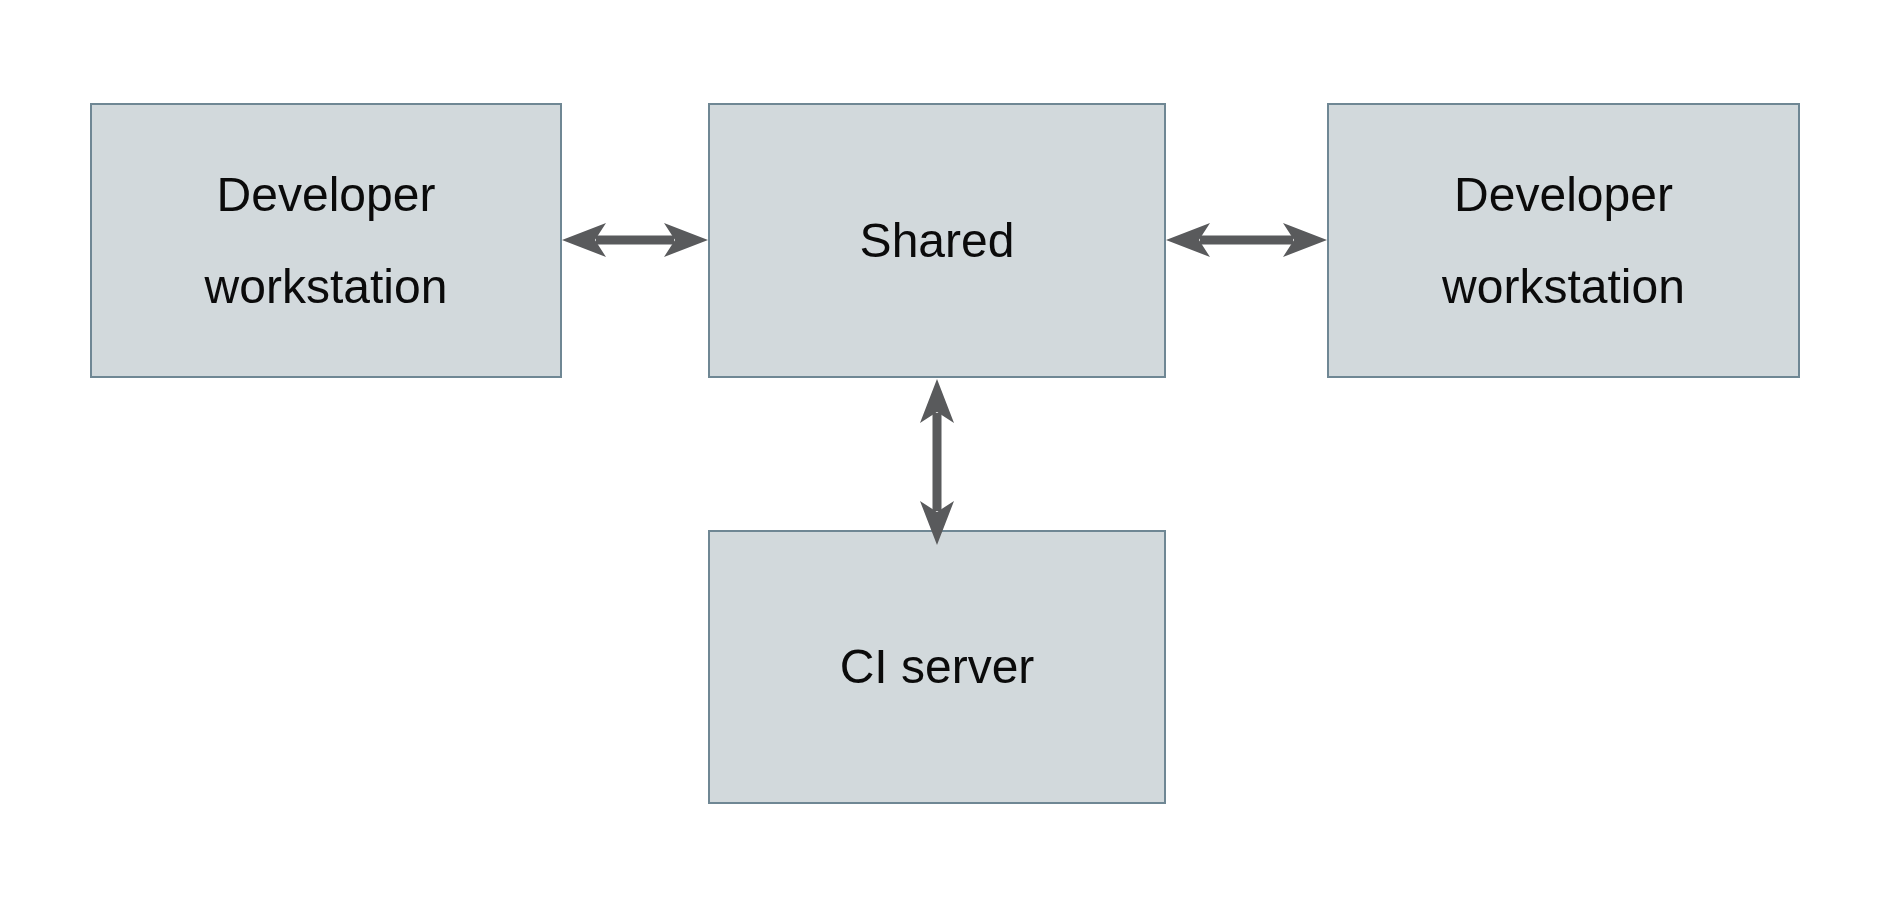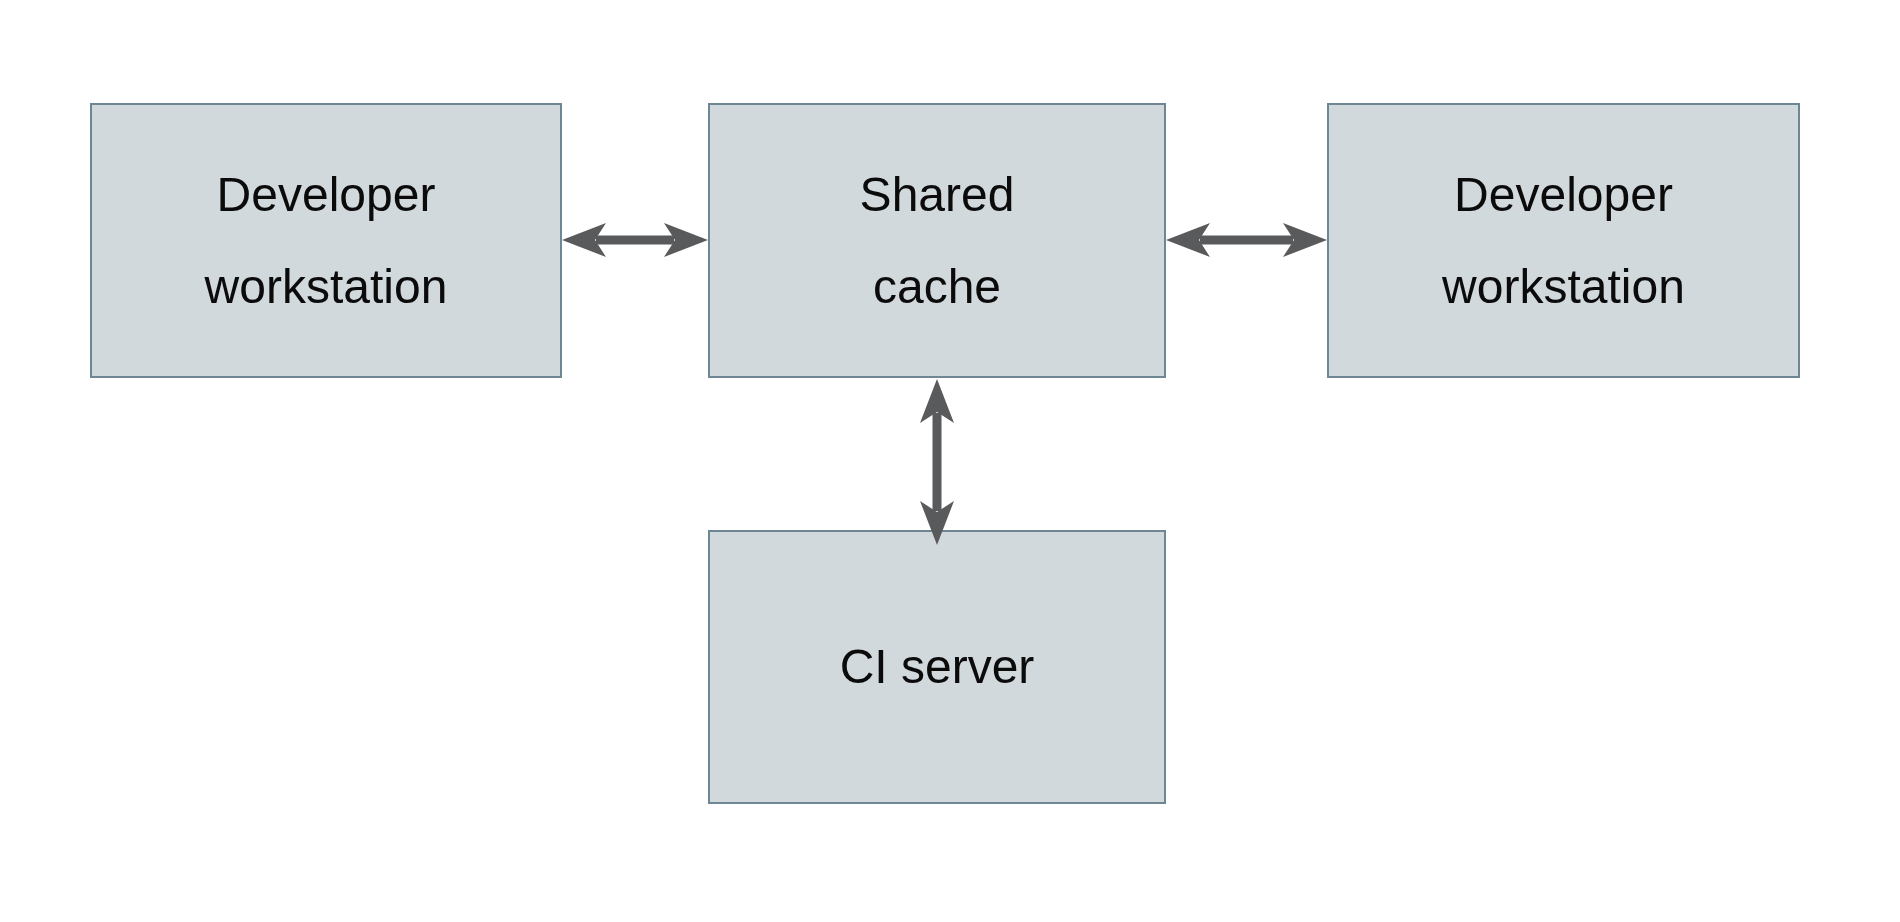--- a/index.html
+++ b/index.html
@@ -54,21 +54,20 @@
 
 <div class="canvas">
 
   <div class="node node-dev-left">
     <div>Developer</div>
     <div>workstation</div>
   </div>
 
   <div class="node node-cache">
     <div>Shared</div>
-    <div>cache</div>
   </div>
 
   <div class="node node-dev-right">
     <div>Developer</div>
     <div>workstation</div>
   </div>
 
   <div class="node node-ci">
     <div>CI server</div>
   </div>

